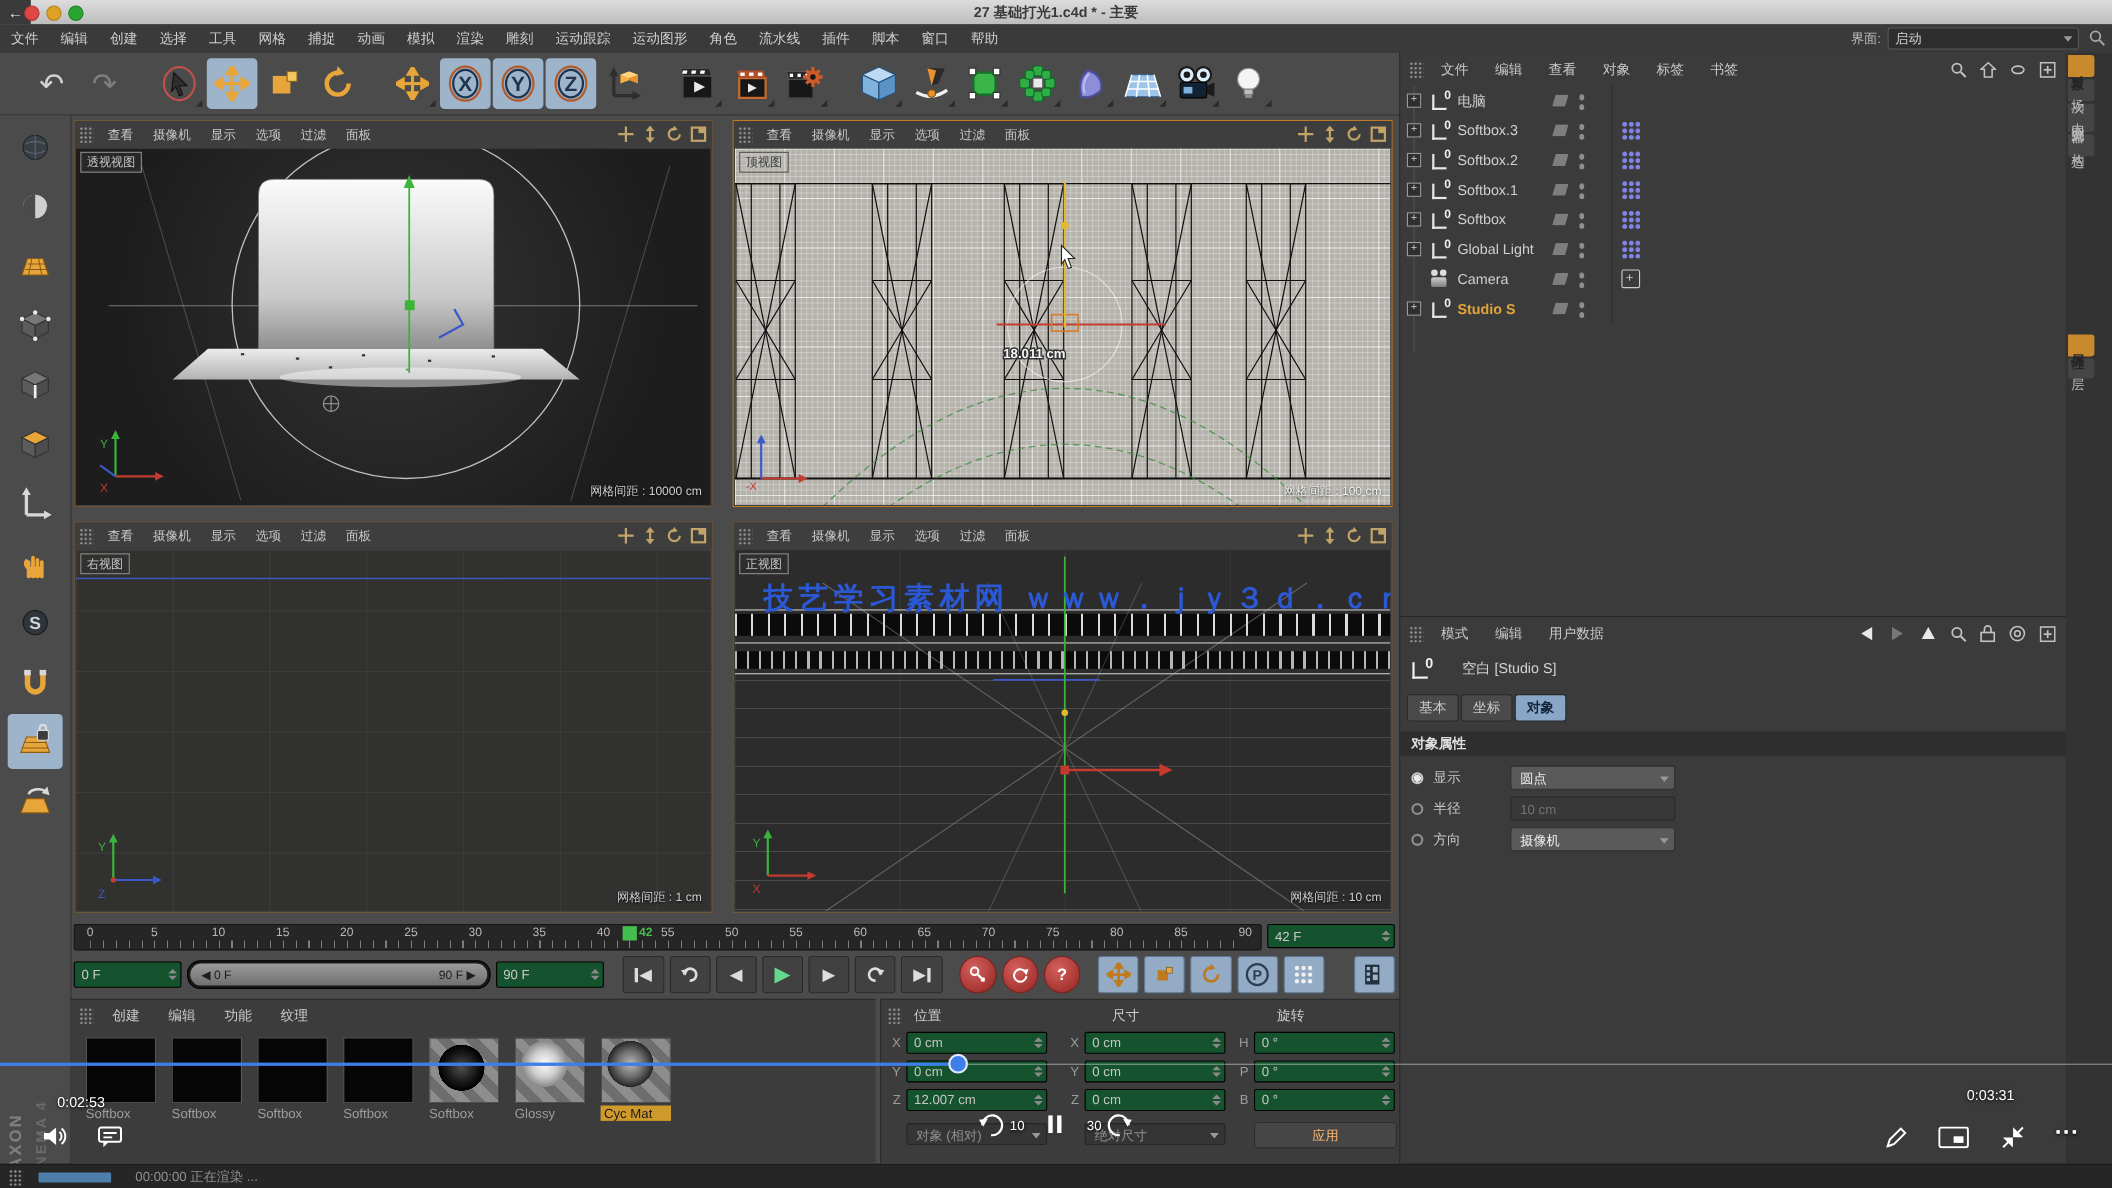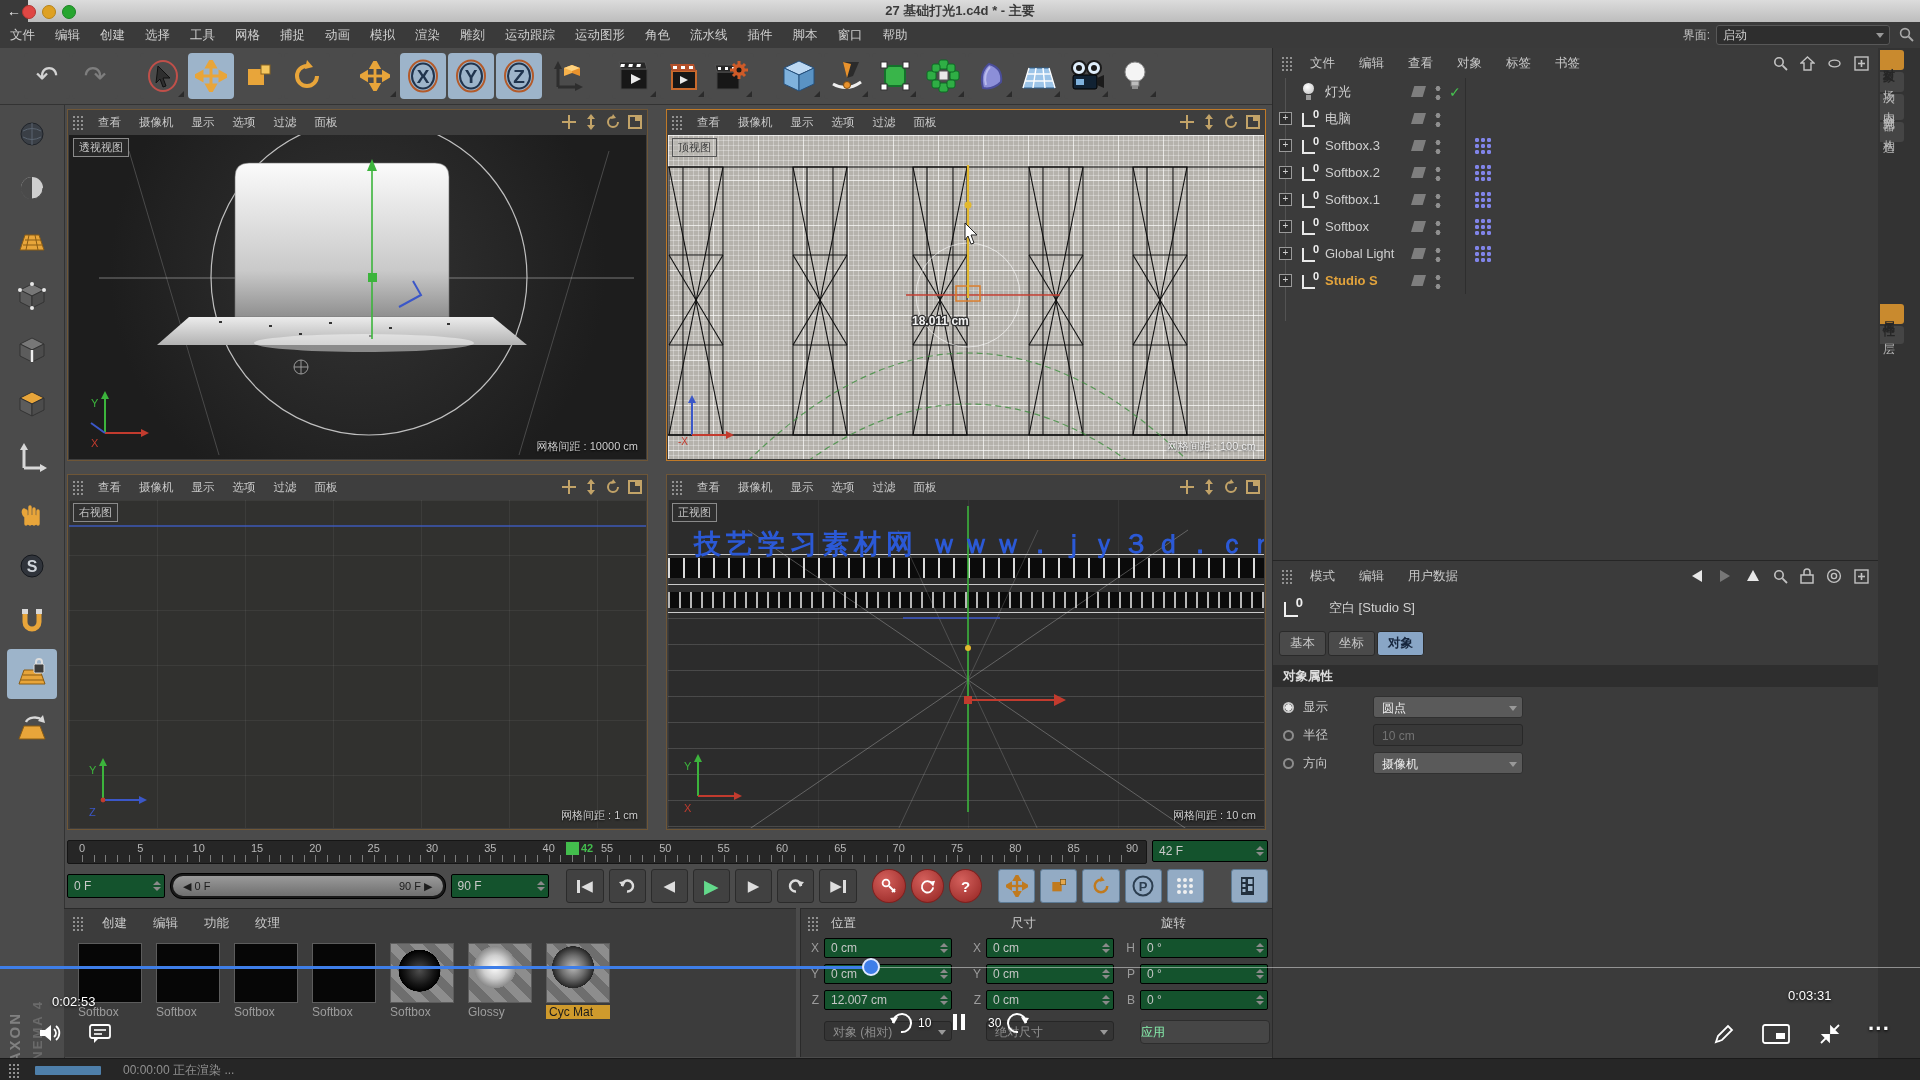--- a/index.html
+++ b/index.html
@@ -113,21 +113,21 @@
   .mat-label.selected{background:#cf9a2c;color:#1b1b1b;padding:0 3px;}
 
   
   .coords{left:800px;top:908px;width:472px;height:148px;background:#3c3c3c;border-top:1px solid #2a2a2a;border-left:1px solid #2a2a2a;}
   .co-head{position:absolute;top:6px;font-size:12.5px;color:#cdcdcd;}
   .co-row{position:absolute;height:22px;display:flex;align-items:center;gap:5px;}
   .co-axis{color:#9c9c9c;font-size:12px;width:12px;text-align:right;}
   .co-field{width:128px;height:20px;}
   .co-field .val{color:#c6c6c6;}
   .co-dd{position:absolute;height:20px;background:#353535;border:1px solid #262626;border-radius:3px;color:#8f8f8f;font-size:12px;line-height:20px;padding:0 8px;box-sizing:border-box;}
-  .co-apply{position:absolute;height:22px;background:#464646;border:1px solid #2d2d2d;border-radius:4px;color:#86efac;font-size:12px;line-height:22px;}
+  .co-apply{position:absolute;height:22px;background:#464646;border:1px solid #2d2d2d;border-radius:4px;color:#fdba74;font-size:12px;text-align:center;line-height:22px;}
 
   
   .om{left:1272px;top:48px;width:606px;height:512px;background:#3b3b3b;border-left:1px solid #2b2b2b;}
   .om-tree{position:absolute;left:0;top:30px;right:0;bottom:0;}
   .om-trunk{position:absolute;left:12px;top:0;width:1px;height:243px;background:#6b6b6b;opacity:.5;}
   .om-row{position:relative;height:27px;display:flex;align-items:center;}
   .om-expand{position:absolute;left:6px;width:11px;height:11px;border:1px solid #9a9a9a;background:#2f2f2f;color:#cfcfcf;font-size:10px;line-height:10px;text-align:center;}
   .om-icon{position:absolute;left:26px;width:20px;height:20px;}
   .om-icon.v-null{}
   .om-icon.v-null::before{content:"";position:absolute;left:3px;top:4px;width:11px;height:12px;border-left:2px solid #e8e8e8;border-bottom:2px solid #e8e8e8;}
@@ -1281,32 +1281,20 @@
         <svg width="15" height="15" viewBox="0 0 15 15">
             <rect x="1" y="1" width="13" height="13" fill="none" stroke="#c2c2c2" stroke-width="1.4"></rect>
             <line x1="7.5" y1="4" x2="7.5" y2="11" stroke="#c2c2c2" stroke-width="1.6"></line>
             <line x1="4" y1="7.5" x2="11" y2="7.5" stroke="#c2c2c2" stroke-width="1.6"></line>
           </svg>
       </span>
     </div>
     <div class="om-tree">
       <div class="om-trunk"></div>
 
-        <div class="om-row">
-
-          <span class="om-icon v-light"></span>
-          <span class="om-name">灯光</span>
-          <span class="om-layerbox"></span>
-          <span class="om-dots"></span>
-          <span class="om-check">✓</span>
-          <span class="om-tags">
-            
-            
-          </span>
-        </div>
 
         <div class="om-row">
           <span class="om-expand">+</span>
           <span class="om-icon v-null"></span>
           <span class="om-name">电脑</span>
           <span class="om-layerbox"></span>
           <span class="om-dots"></span>
 
           <span class="om-tags">
             
@@ -1372,20 +1360,32 @@
           <span class="om-name">Global Light</span>
           <span class="om-layerbox"></span>
           <span class="om-dots"></span>
 
           <span class="om-tags">
             <span class="tag-xpresso"></span>
 
           </span>
         </div>
 
+        <div class="om-row">
+
+          <span class="om-icon v-camera"></span>
+          <span class="om-name">Camera</span>
+          <span class="om-layerbox"></span>
+          <span class="om-dots"></span>
+
+          <span class="om-tags">
+
+            <span class="tag-target"></span>
+          </span>
+        </div>
 
         <div class="om-row">
           <span class="om-expand">+</span>
           <span class="om-icon v-null"></span>
           <span class="om-name selected-name">Studio S</span>
           <span class="om-layerbox"></span>
           <span class="om-dots"></span>
 
           <span class="om-tags">
             

